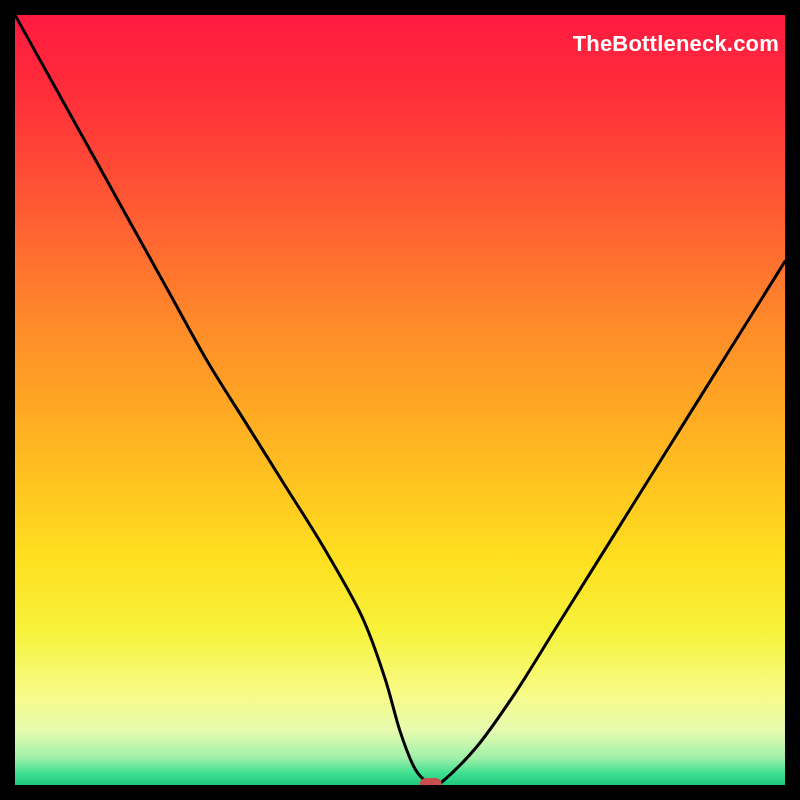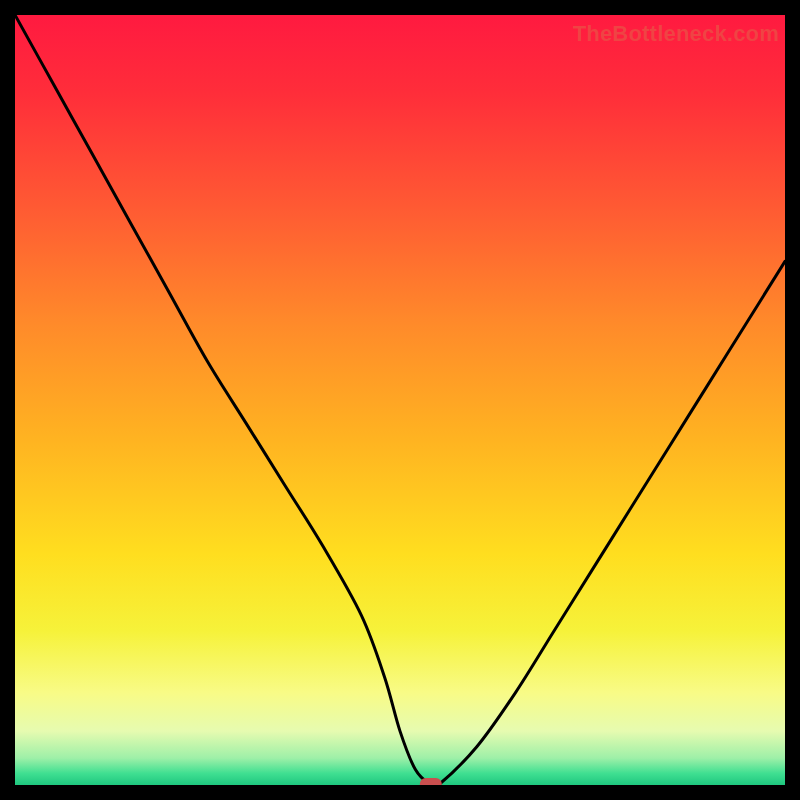--- a/index.html
+++ b/index.html
@@ -21,23 +21,23 @@
   }
   .plot-area {
     position: absolute;
     left: 0;
     top: 0;
     width: 770px;
     height: 770px;
   }
   .watermark {
     position: absolute;
-    top: 6px;
+    top: 16px;
     right: 6px;
-    color: #ef4444;
+    color: #ffffff;
     font-size: 22px;
     font-weight: 600;
     letter-spacing: 0.2px;
     z-index: 5;
   }
   svg { display: block; }
 </style>
 </head>
 <body>
 

